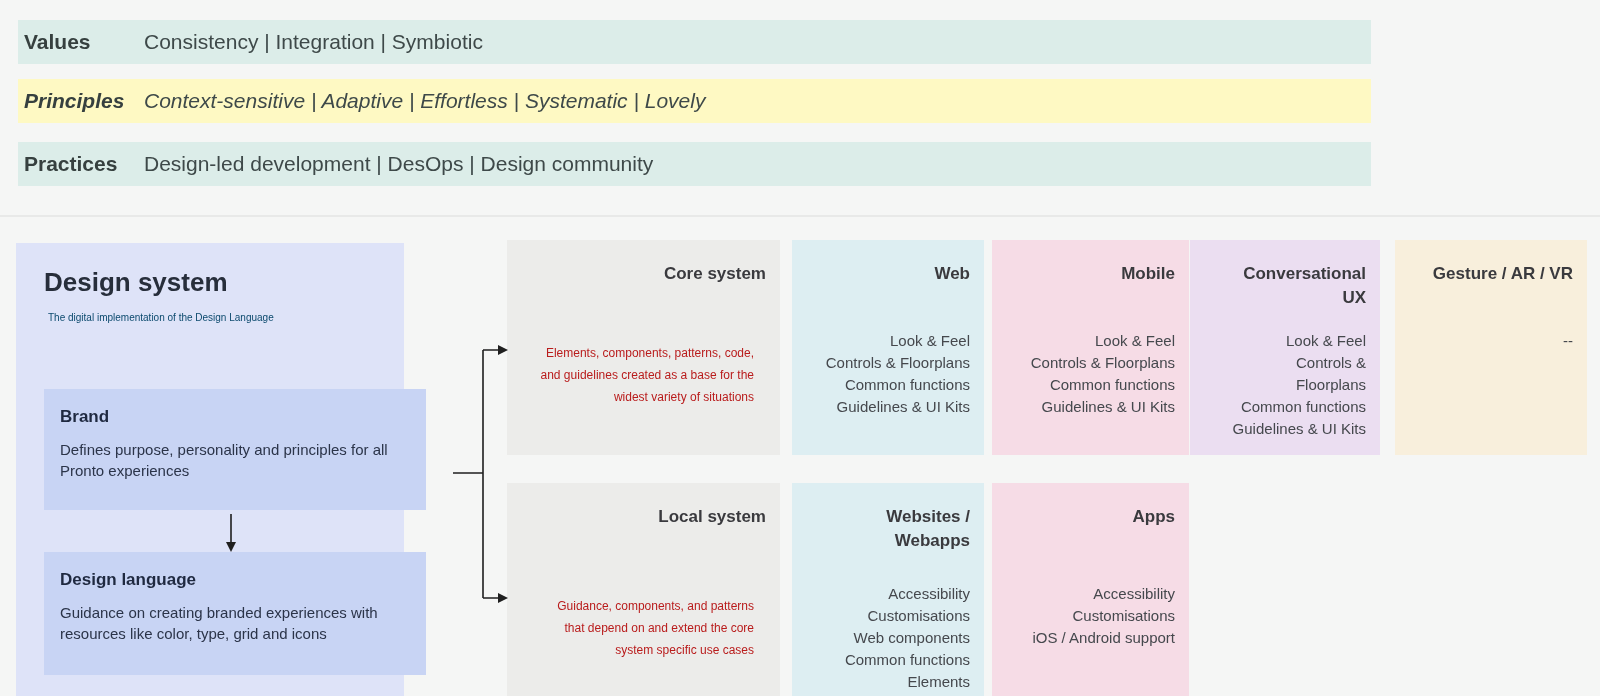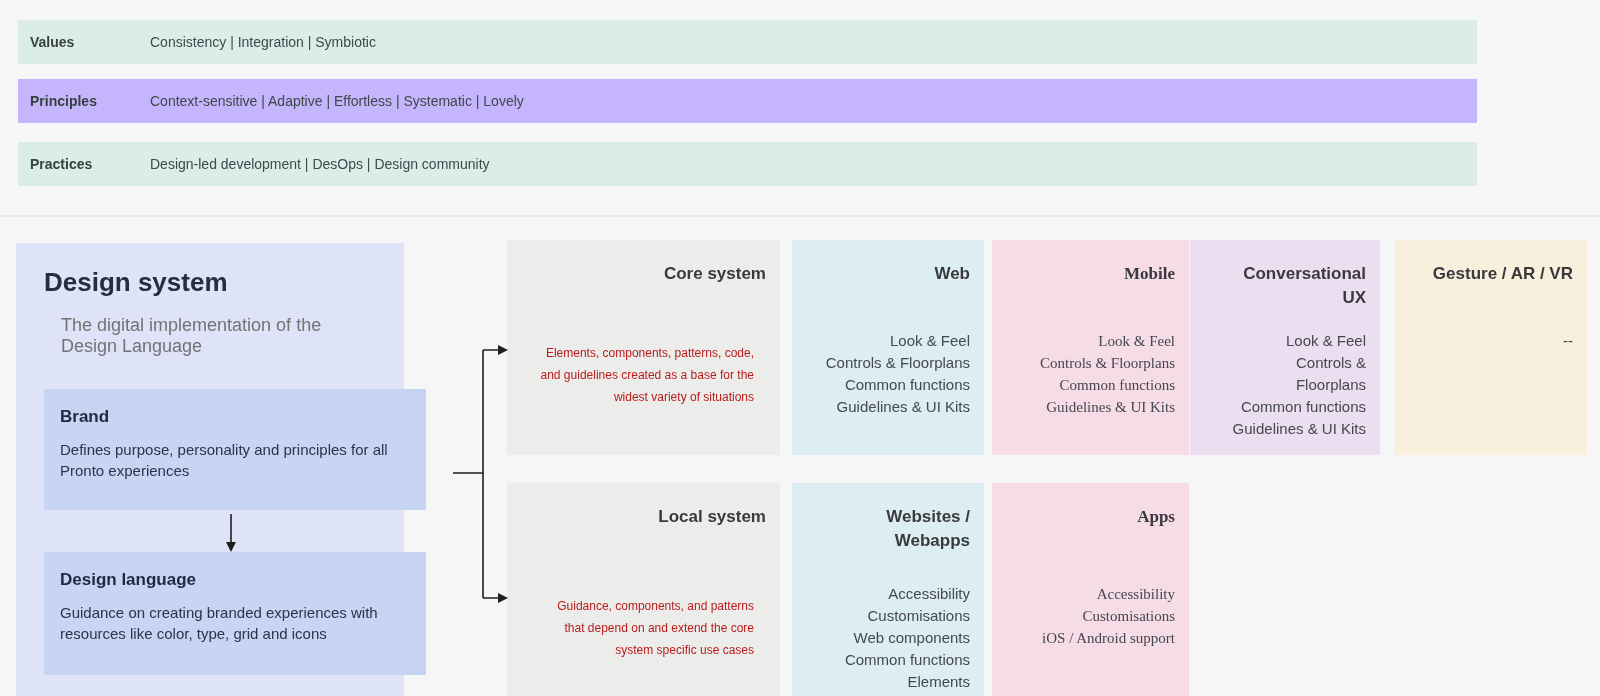--- a/index.html
+++ b/index.html
@@ -4,43 +4,43 @@
 <style>
   html,body{margin:0;padding:0;}
   body{
     width:1600px;height:696px;position:relative;overflow:hidden;
     background:#f5f6f5;
     font-family:"Liberation Sans","DejaVu Sans",sans-serif;
     color:#3c4747;
   }
   
   .summary-bar{
-    position:absolute;left:18px;width:1459px;height:44px;
+    position:absolute;left:18px;width:1353px;height:44px;
     display:flex;align-items:center;
-    padding-left:12px;box-sizing:border-box;
-    font-size:14px;
+    padding-left:6px;box-sizing:border-box;
+    font-size:21px;
   }
   .summary-bar .bar-label{
     width:120px;flex:0 0 120px;font-weight:bold;color:#36403f;
   }
   .summary-bar .bar-value{color:#3e4949;}
   #bar-values{top:20px;}
   #bar-principles{top:79px;}
   #bar-practices{top:142px;}
   .section-divider{
     position:absolute;left:0;top:215px;width:1600px;height:2px;
     background:#e8e9e8;border:0;margin:0;
   }
   
   .ds-panel{
     position:absolute;left:16px;top:243px;width:388px;height:453px;
     box-sizing:border-box;padding:24px 27px 0 28px;
   }
   .ds-title{font-size:26px;font-weight:bold;color:#272e3b;margin:0 0 14px 0;}
-  .ds-subtitle{font-size:18px;color:#737373;margin:17px;}
+  .ds-subtitle{font-size:10px;color:#0c4a6e;margin:4px;}
   .ds-box{
     position:absolute;left:28px;width:382px;
     box-sizing:border-box;padding:18px 16px;
   }
   #box-brand{top:146px;height:121px;}
   #box-design-language{top:309px;height:123px;}
   .ds-box-title{font-size:17px;font-weight:bold;color:#1f2940;margin:0 0 12px 0;}
   .ds-box-body{font-size:15px;line-height:21px;color:#2b3449;margin:0;}
   
   .grid-box{
@@ -52,37 +52,37 @@
   .row2{top:483px;height:240px;}
   .grid-box .box-title{
     font-size:17px;font-weight:bold;color:#3a3a3e;
     margin:0;min-height:68px;line-height:24px;
   }
   .row2 .box-title{min-height:78px;}
   .grid-box .box-body{font-size:12px;line-height:22px;color:#b91c1c;margin:12px;}
   .grid-box .box-list{font-size:15px;line-height:22px;color:#45484d;}
   #box-core,#box-local{left:507px;width:273px;}
   #box-web,#box-websites{left:792px;width:192px;}
-  #box-mobile,#box-apps{left:992px;width:197px;font-family:Liberation Serif, serif;}
+  #box-mobile,#box-apps{left:992px;width:197px;}
   #box-convux{left:1190px;width:190px;}
   #box-gesture{left:1395px;width:192px;}
   
   .connector-layer{
     position:absolute;left:0;top:0;width:1600px;height:696px;
     pointer-events:none;
   }
 </style>
 </head>
 <body>
 
 <div class="summary-bar" id="bar-values" style="background: rgb(220, 237, 233);">
   <span class="bar-label">Values</span>
   <span class="bar-value">Consistency | Integration | Symbiotic</span>
 </div>
-<div class="summary-bar" id="bar-principles" style="background: #c4b5fd;">
+<div class="summary-bar" id="bar-principles" style="background: #fef9c3; font-style: italic;">
   <span class="bar-label">Principles</span>
   <span class="bar-value">Context-sensitive | Adaptive | Effortless | Systematic | Lovely</span>
 </div>
 <div class="summary-bar" id="bar-practices" style="background: rgb(220, 237, 233);">
   <span class="bar-label">Practices</span>
   <span class="bar-value">Design-led development | DesOps | Design community</span>
 </div>
 
 <div class="section-divider"></div>
 

